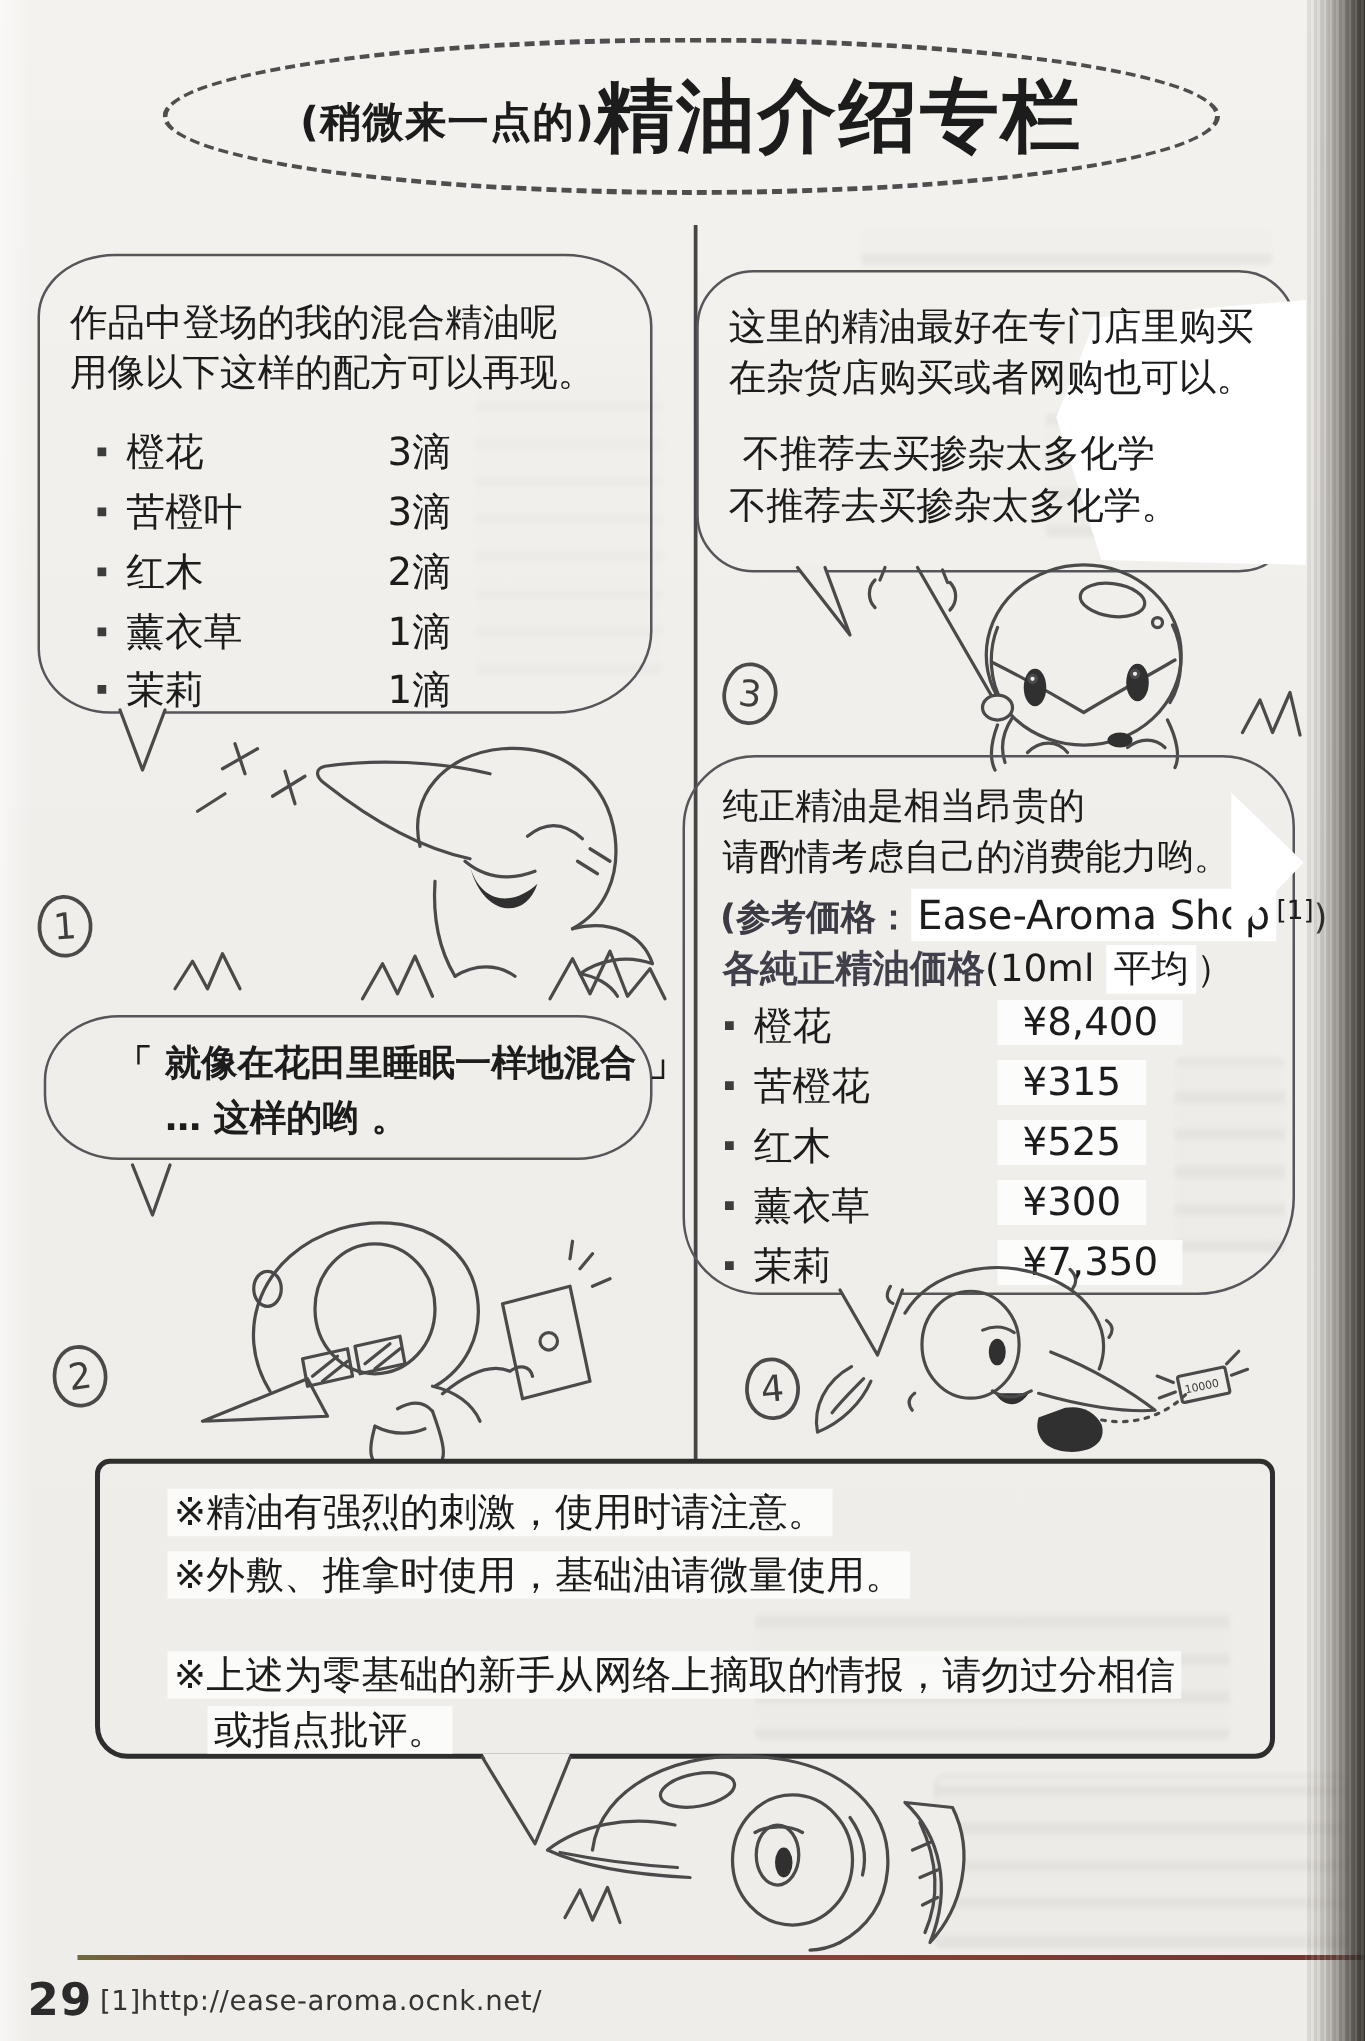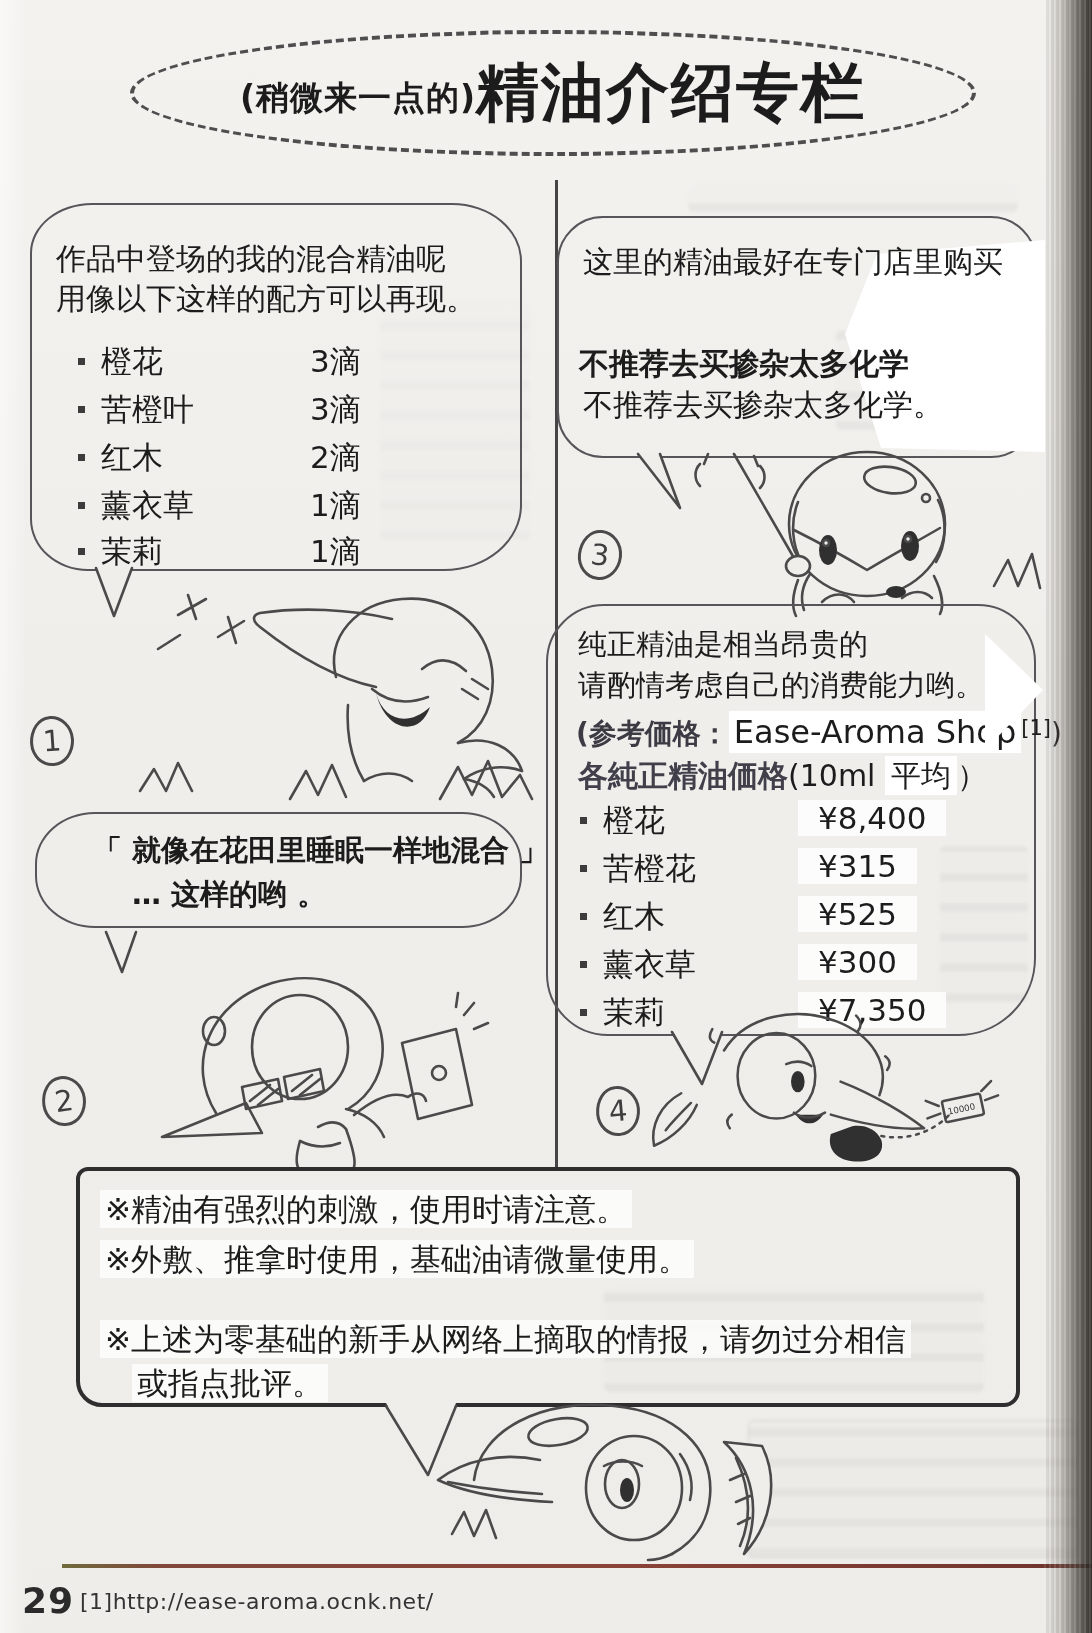--- a/index.html
+++ b/index.html
@@ -58,21 +58,21 @@
     width:44px; height:50px; border:3px solid #4a4a4a; border-radius:48% 52% 50% 50%/54% 50% 52% 48%;
     display:flex; align-items:center; justify-content:center;
     font-size:29px; color:#3e3e3e; background:transparent;
   }
 
   .warnbox {
     left:76px; top:1167px; width:944px; height:240px;
     border:4px solid #2e2e2e; border-radius:12px 12px 16px 26px;
   }
   .warnline { position:absolute; left:20px; font-size:31px; white-space:nowrap; }
-  .wpatch { background:rgba(255,255,255,.75); padding:1px 5px; }
+  .wpatch { background:rgba(255,255,255,.75); padding:1px 5px;margin-left:34px; }
 
   .rule { left:62px; top:1564px; width:1030px; height:3.5px;
     background:linear-gradient(90deg,#6f6a3c 0%, #81463a 10%, #8a4238 55%, #6e342c 100%); }
   .pageno { left:22px; top:1580px; font-size:36px; font-weight:700; color:#2b2b2b; letter-spacing:1px; }
   .footnote { left:80px; top:1589px; font-size:22px; color:#343434; letter-spacing:.5px; }
 
   svg.art { position:absolute; overflow:visible; }
   svg.art path, svg.art line, svg.art ellipse, svg.art circle, svg.art polyline, svg.art rect {
     fill:none; stroke:#4a4a4a; stroke-width:2.6; stroke-linecap:round; stroke-linejoin:round;
   }
@@ -165,21 +165,22 @@
     <path d="M314 60 l10 -12 M324 74 l14 -6 M306 52 l2 -14"></path>
     <path d="M196 154 C214 158 228 168 234 182"></path>
   </svg>
 
   <div class="abs bubble b-buy"></div>
   <svg class="art" style="left:845px; top:238px;" width="200" height="216" viewBox="0 0 200 216">
     <polygon class="white" points="32,16 200,2 200,214 36,210 0,96"></polygon>
   </svg>
   <div class="abs" style="left:557px; top:216px; width:480px; height:242px;text-align:center;">
     <div class="btext" style="left:26px; top:26px;">这里的精油最好在专门店里购买</div>
-    <div class="btext" style="left:22px; top:128px;font-weight:bold;">不推荐去买掺杂太多化学</div>
+    <div class="btext" style="left:26px; top:67px;">在杂货店购买或者网购也可以。</div>
+    <div class="btext" style="left:37px; top:128px;">不推荐去买掺杂太多化学</div>
     <div class="btext" style="left:26px; top:169px;">不推荐去买掺杂太多化学。</div>
   </div>
   <svg class="art" style="left:636px; top:452px;" width="50" height="62" viewBox="0 0 50 62">
     <polygon class="paper" points="0,0 44,56 24,0" stroke="none"></polygon>
     <path d="M2 2 L44 56 L24 2"></path>
   </svg>
 
   <div class="abs marker" style="left:578px; top:530px; transform:rotate(6deg);">
     <span>3</span>
   </div>

